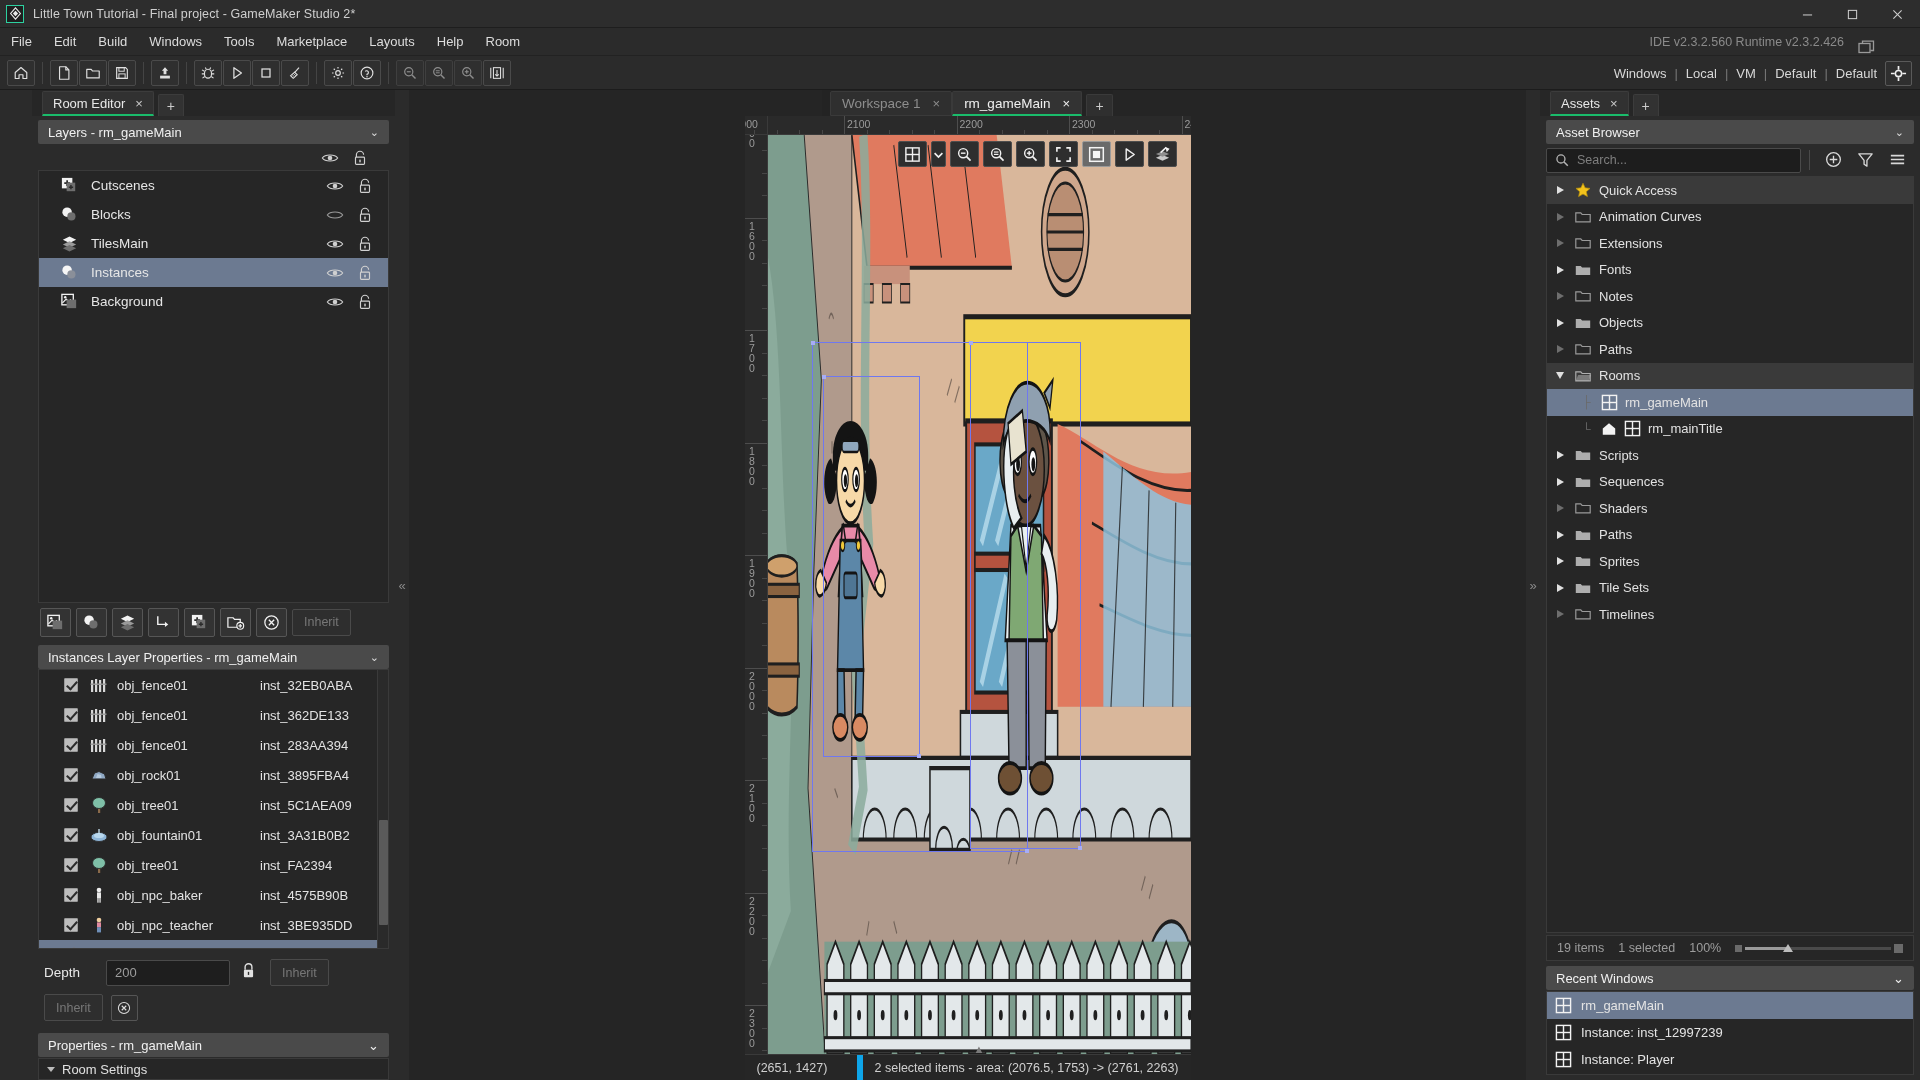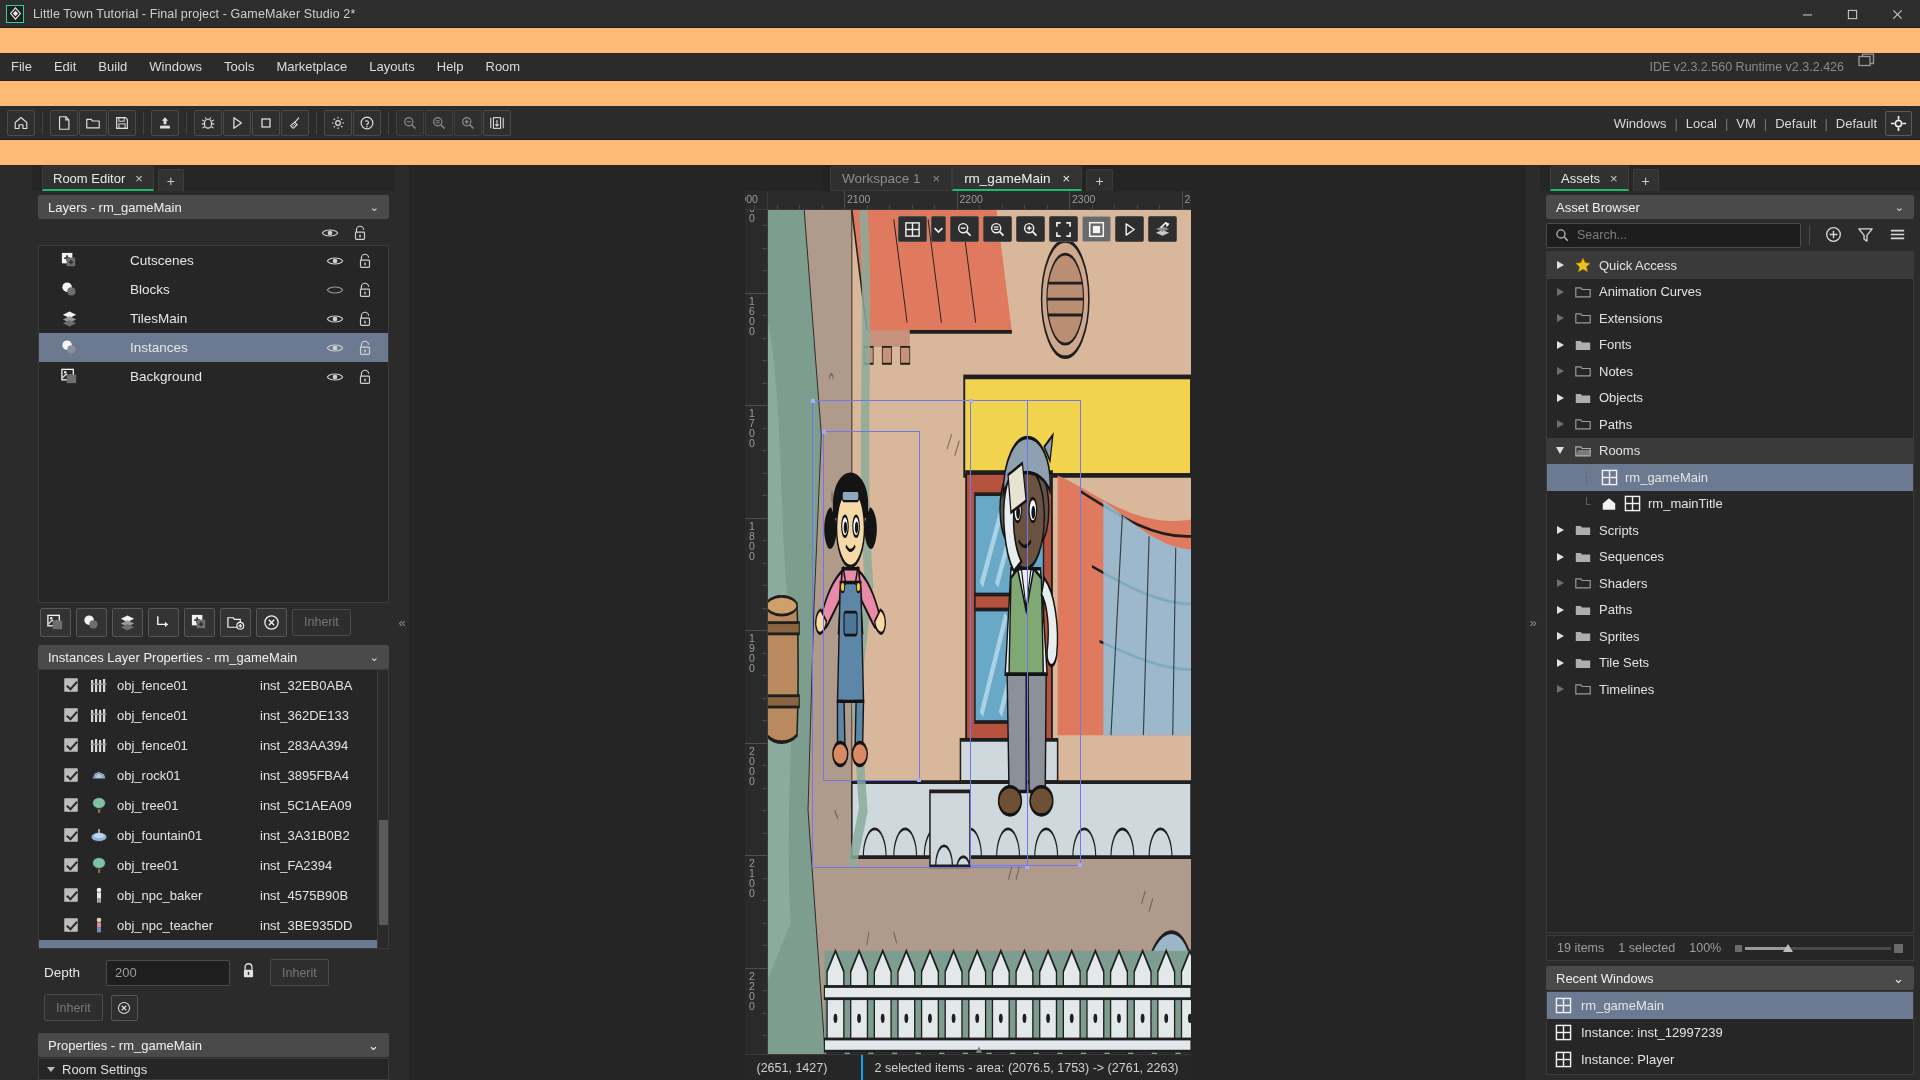--- a/index.html
+++ b/index.html
@@ -4,21 +4,21 @@
 <style>
   * { box-sizing: border-box; margin: 0; padding: 0; }
   html, body {
     width: 1920px; height: 1080px;
     background: #2b2b2b;
     font-family: "Liberation Sans", sans-serif;
     color: #d6d6d6;
     overflow: hidden;
     -webkit-font-smoothing: antialiased;
   }
-  .app { width: 1920px; height: 1080px; display: flex; flex-direction: column; background:#fdba74;gap:25px; }
+  .app { width: 1920px; height: 1080px; display: flex; flex-direction: column; background:#f0abfc; }
 
   
   .titlebar {
     height: 28px; background: #2d2d2d; display: flex; align-items: center;
     border-bottom: 1px solid #1e1e1e; flex: 0 0 28px; position: relative;
   }
   .app-logo {
     width: 18px; height: 18px; margin-left: 6px; margin-right: 9px;
     border: 1px solid #2dd1a0; background: #1f1f1f; position: relative; flex:0 0 18px;
     display:flex; align-items:center; justify-content:center;
@@ -35,21 +35,21 @@
   
   .menubar {
     height: 28px; background: #2b2b2b; display: flex; align-items: center;
     flex: 0 0 28px; border-bottom: 1px solid #222; position: relative;
   }
   .menu-item {
     padding: 0 11px; height: 28px; line-height: 28px; font-size: 13px; color: #dcdcdc;
   }
   .ide-version {
     position: absolute; right: 44px; top: 0; height: 28px; line-height: 28px;
-    font-size: 12.5px; color: #8a8a8a; display:flex; align-items:flex-start; gap:14px;
+    font-size: 12.5px; color: #8a8a8a; display:flex; align-items:flex-end; gap:14px;
   }
   .ide-ver-icon { width:18px; height:16px; display:flex; align-items:center; }
   .ide-ver-icon svg { width:18px; height:16px; }
 
   
   .toolbar {
     height: 34px; background: #2b2b2b; display: flex; align-items: center;
     flex: 0 0 34px; border-bottom: 1px solid #1c1c1c; position: relative;
   }
   .tb-group { display: flex; align-items: center; gap: 1px; padding: 0 7px; }
@@ -105,21 +105,21 @@
     margin: 0 6px; background: #262626; border: 1px solid #3a3a3a; flex: 1 1 auto;
     min-height: 0; overflow: hidden;
   }
   .layer-row {
     height: 29px; display: flex; align-items: center; padding: 0 14px 0 20px;
     font-size: 13.5px; color: #e6e6e6; gap: 12px;
   }
   .layer-row.sel { background: #6c7a91; }
   .layer-icon { width: 20px; height: 20px; flex: 0 0 20px; display:flex; align-items:center; justify-content:center;}
   .layer-icon svg { width: 19px; height: 19px; }
-  .layer-name { flex: 1 1 auto; margin-left: 39px; }
+  .layer-name { flex: 1 1 auto; }
   .eye, .lock { width: 18px; height: 18px; color: #d0d0d0; flex:0 0 18px; }
   .eye svg, .lock svg { width: 18px; height: 18px; }
   .eye.off { color:#9a9a9a; }
 
   .layer-tools {
     height: 38px; display: flex; align-items: center; gap: 5px; padding: 4px 8px; flex: 0 0 38px;
   }
   .ltbtn {
     width: 31px; height: 29px; border: 1px solid #565656; background: #333; border-radius: 2px;
     display: flex; align-items: center; justify-content: center; color: #e2e2e2;
@@ -252,21 +252,21 @@
   .sel-rect { position: absolute; border: 1px solid #6f78ef; box-sizing: border-box; z-index: 20; }
   .sel-rect::before, .sel-rect::after { content:""; position:absolute; width:4px;height:4px;background:#a7adf5; }
   .sel-rect::before { left:-2px; top:-2px; }
   .sel-rect::after { right:-2px; bottom:-2px; }
 
   .statusbar {
     height: 26px; flex: 0 0 26px; background: #262626; display: flex; align-items: center;
     font-size: 12.5px; color: #d0d0d0; border-top: 1px solid #3a3a3a;
   }
   .sb-cell { padding: 0 12px; height: 26px; display: flex; align-items: center; }
-  .sb-cell.coords { border-right: 2px solid #0ea5e9; min-width: 118px; }
+  .sb-cell.coords { border-right: 6px solid #0ea5e9; min-width: 118px; }
 
   
   .right-panel {
     width: 380px; flex: 0 0 380px; display: flex; flex-direction: column;
     background: #2b2b2b; min-height: 0;
   }
   .assets-box { margin: 0 6px; background:#262626; border:1px solid #3a3a3a; flex:1 1 auto; min-height:0; overflow:hidden;}
   .search-row {
     height: 32px; display: flex; align-items: center; gap: 0; padding: 4px 6px; flex:0 0 32px;
     background:#2b2b2b;

